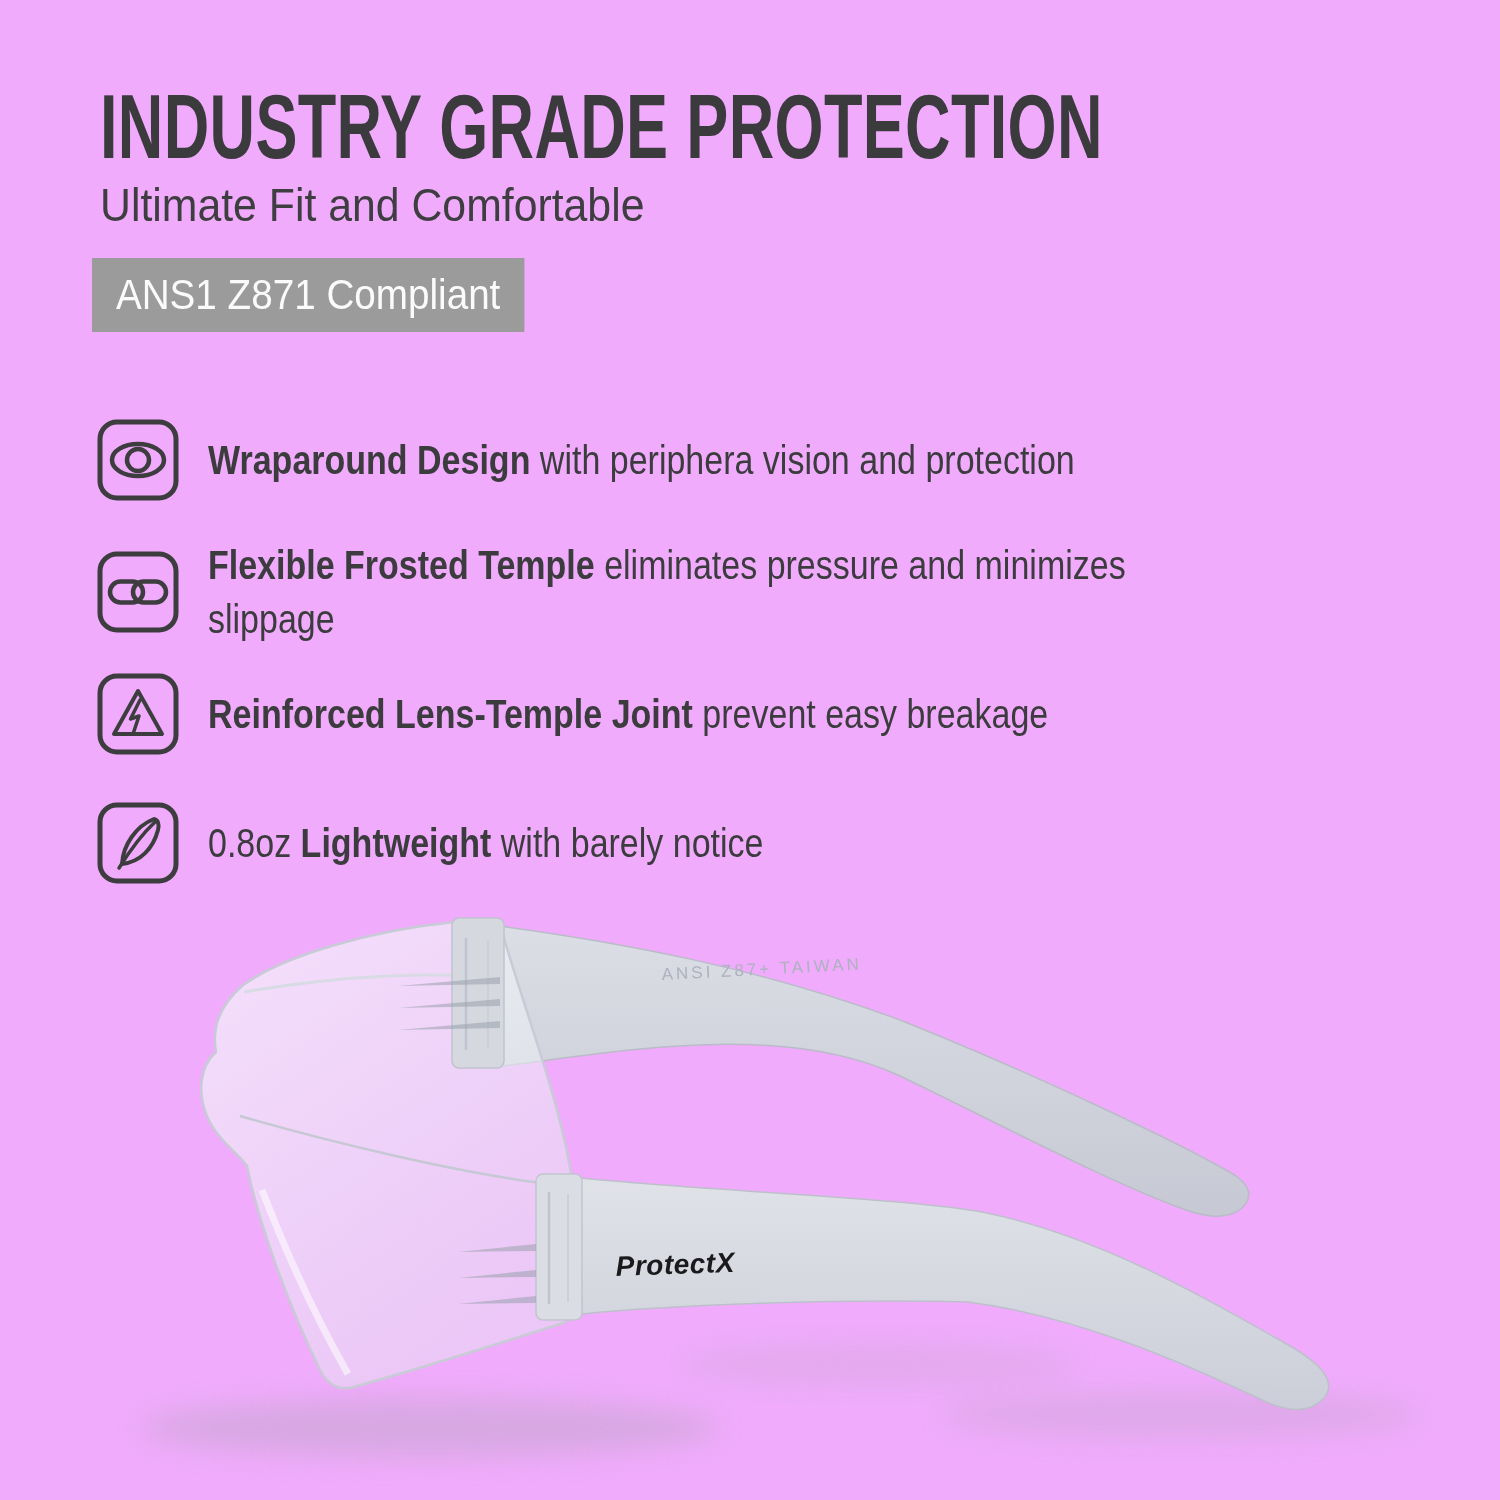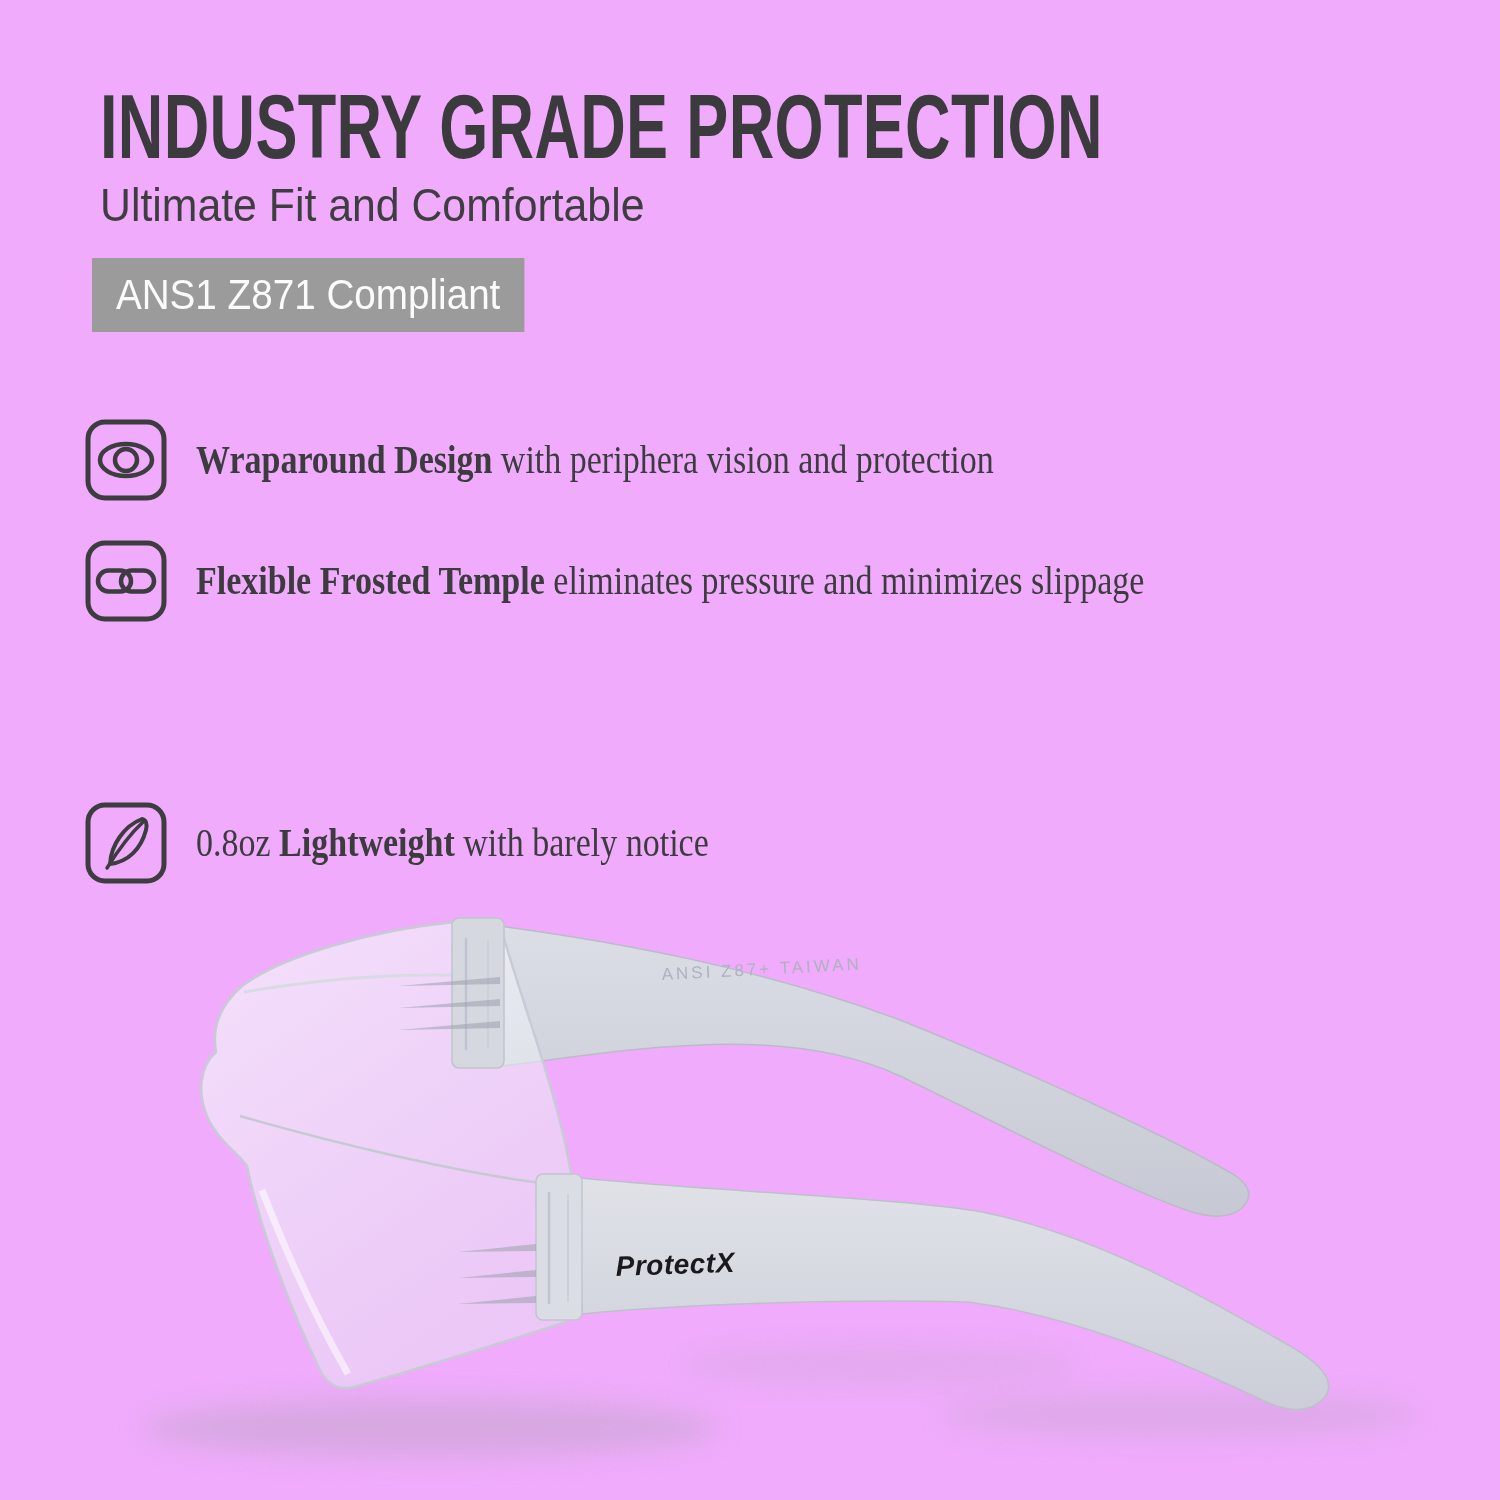--- a/index.html
+++ b/index.html
@@ -25,25 +25,25 @@
     transform:scaleX(0.93); transform-origin:left top;
   }
   .badge {
     position:absolute; left:92px; top:258px;
     display:inline-block; background:#9b9b9b; color:#fbfbfb;
     font-size:42px; line-height:1.2; padding:12px 26px;
     transform:scaleX(0.92); transform-origin:left top;
     white-space:nowrap;
   }
 
-  .features { position:absolute; left:83px; top:0; width:1405px; height:920px;font-family:Liberation Serif, serif; }
+  .features { position:absolute; left:95px; top:0; width:1405px; height:920px; }
   .feature-row { position:absolute; left:0; display:flex; align-items:center; }
   .feature-row .ficon { flex:0 0 auto; width:86px; height:86px; }
   .row-0 { top:417px; }
-  .row-1 { top:538px;text-align:center; }
+  .row-1 { top:538px; }
   .row-2 { top:671px; }
   .row-3 { top:800px; }
   .ftext {
     margin-left:27px;
     font-size:40px; line-height:1.35; color:#3c3c3e;
     max-width:1170px;
     transform:scaleX(0.85); transform-origin:left center;
   }
   .ftext b { font-weight:bold; }
   .icon-stroke { stroke:#3d3d3f; fill:none; }
@@ -72,20 +72,28 @@
 
     <div class="feature-row row-1">
       <svg class="ficon" viewBox="0 0 86 86">
         <rect class="icon-stroke" x="5" y="5" width="76" height="76" rx="17" stroke-width="5"></rect>
         <rect class="icon-stroke" x="15" y="32.5" width="33" height="21" rx="10.5" stroke-width="4.5"></rect>
         <rect class="icon-stroke" x="38" y="32.5" width="33" height="21" rx="10.5" stroke-width="4.5"></rect>
       </svg>
       <div class="ftext"><span></span><b>Flexible Frosted Temple</b><span> eliminates pressure and minimizes slippage</span></div>
     </div>
 
+    <div class="feature-row row-2">
+      <svg class="ficon" viewBox="0 0 86 86">
+        <rect class="icon-stroke" x="5" y="5" width="76" height="76" rx="17" stroke-width="5"></rect>
+        <path class="icon-stroke" d="M43 20 L67 63 L19 63 Z" stroke-width="4" stroke-linejoin="round"></path>
+        <path class="icon-stroke" d="M45 29 L35.5 48 L44 45 L38.5 61.5" stroke-width="3.5" stroke-linecap="round" stroke-linejoin="round"></path>
+      </svg>
+      <div class="ftext"><span></span><b>Reinforced Lens-Temple Joint</b><span> prevent easy breakage</span></div>
+    </div>
 
     <div class="feature-row row-3">
       <svg class="ficon" viewBox="0 0 86 86">
         <rect class="icon-stroke" x="5" y="5" width="76" height="76" rx="17" stroke-width="5"></rect>
         <path class="icon-stroke" d="M59 19 C 41 26 28 45 27 64 C 45 62 58 49 63 30 C 64.5 24 63 20 59 19 Z" stroke-width="4" stroke-linejoin="round"></path>
         <path class="icon-stroke" d="M24 68 C 34 52 47 34 60 22" stroke-width="3.5" stroke-linecap="round"></path>
       </svg>
       <div class="ftext"><span>0.8oz </span><b>Lightweight</b><span> with barely notice</span></div>
     </div>
 

